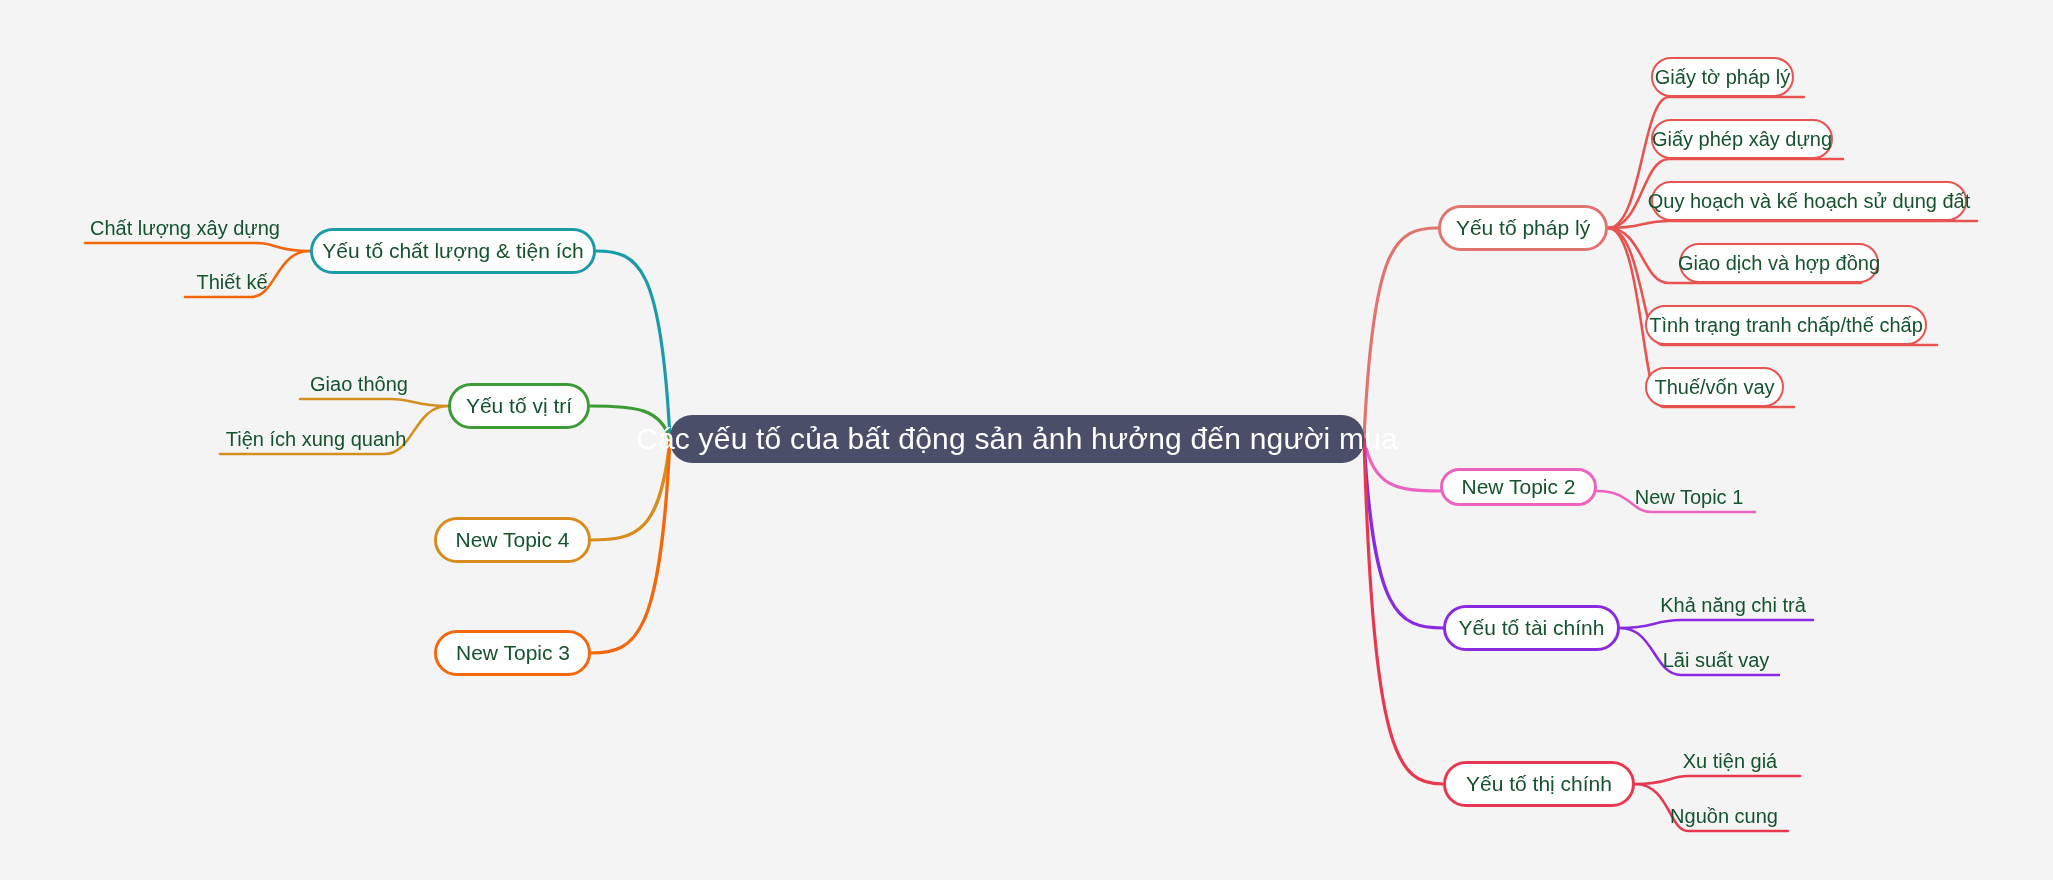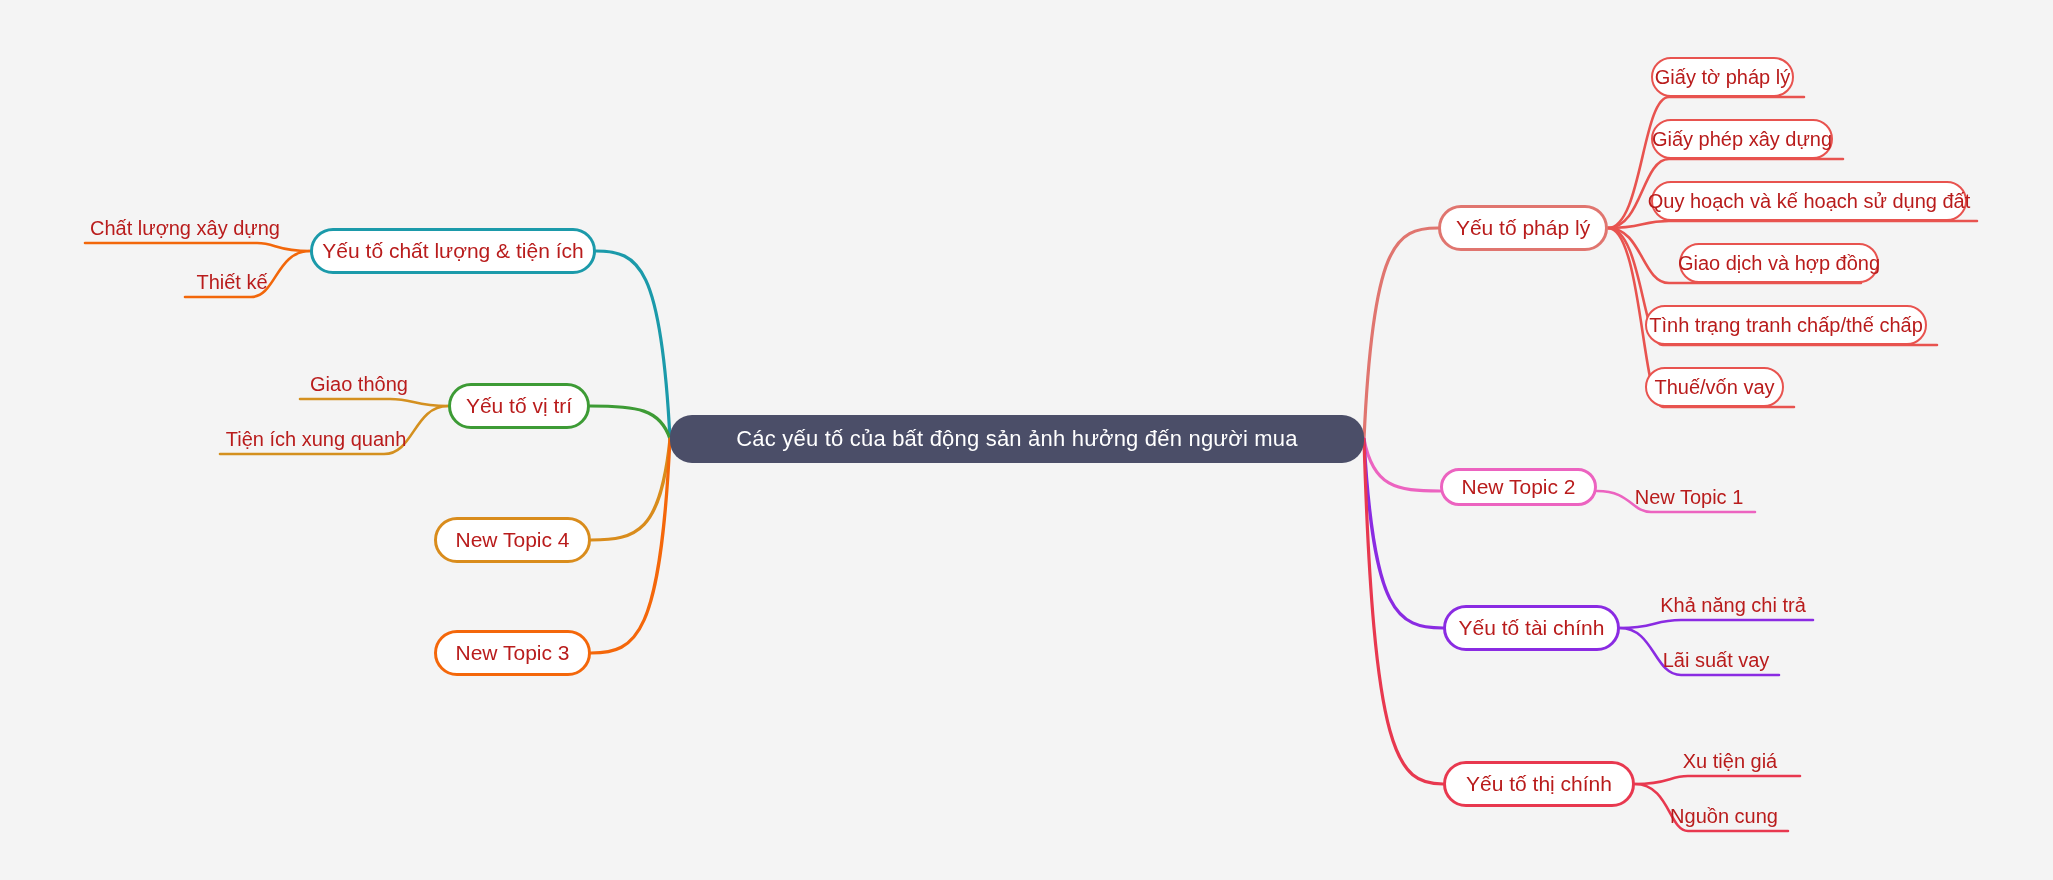--- a/index.html
+++ b/index.html
@@ -25,27 +25,27 @@
     height: 880px;
     pointer-events: none;
   }
   .node {
     position: absolute;
     box-sizing: border-box;
     display: flex;
     align-items: center;
     justify-content: center;
     white-space: nowrap;
-    color: #b91c1c;
+    color: #14532d;
   }
   .root-node {
     background: #4b4e68;
     color: #ffffff;
     border-radius: 22px;
-    font-size: 22px;
+    font-size: 30px;
     padding: 0 26px;
     letter-spacing: 0.2px;
   }
   .branch-node {
     background: #ffffff;
     border: 3px solid #999;
     border-radius: 24px;
     font-size: 21px;
     padding: 0 18px;
   }
@@ -157,18 +157,18 @@
       </div>
       <div class="node plain-leaf" style="left: 310px; top: 369px; width: 98px; height: 30px;">
         <span>Giao thông</span>
       </div>
       <div class="node plain-leaf" style="left: 230px; top: 424px; width: 172px; height: 30px;">
         <span>Tiện ích xung quanh</span>
       </div>
       <div class="node branch-node" style="left: 434px; top: 517px; width: 157px; height: 46px; border-color: rgb(217, 140, 28);">
         <span>New Topic 4</span>
       </div>
-      <div class="node branch-node" style="left: 434px; top: 630px; width: 157px; height: 46px; border-color: rgb(244, 103, 10);">
+      <div class="node branch-node" style="left: 434px; top: 630px; width: 157px; height: 46px; border-color: rgb(244, 103, 10); justify-content: flex-end;">
         <span>New Topic 3</span>
       </div>
     </div>
 
 </div>
 
 </body></html>

